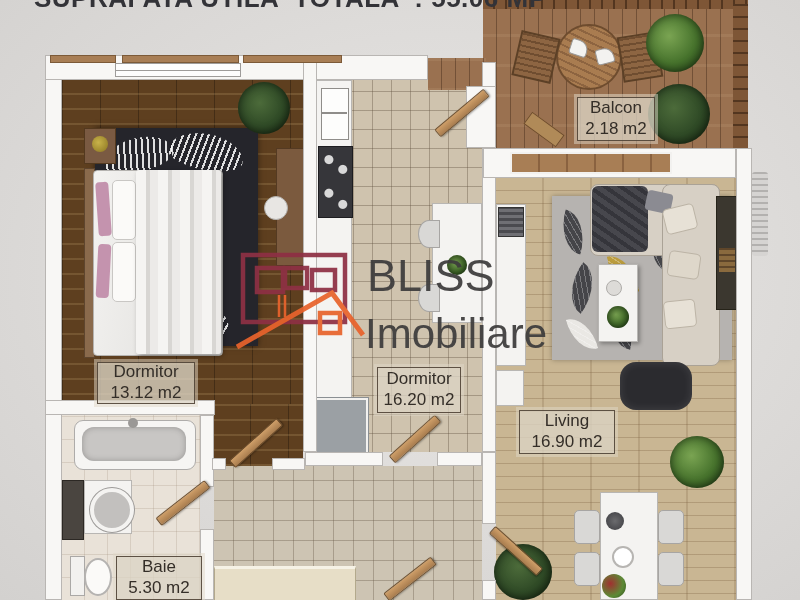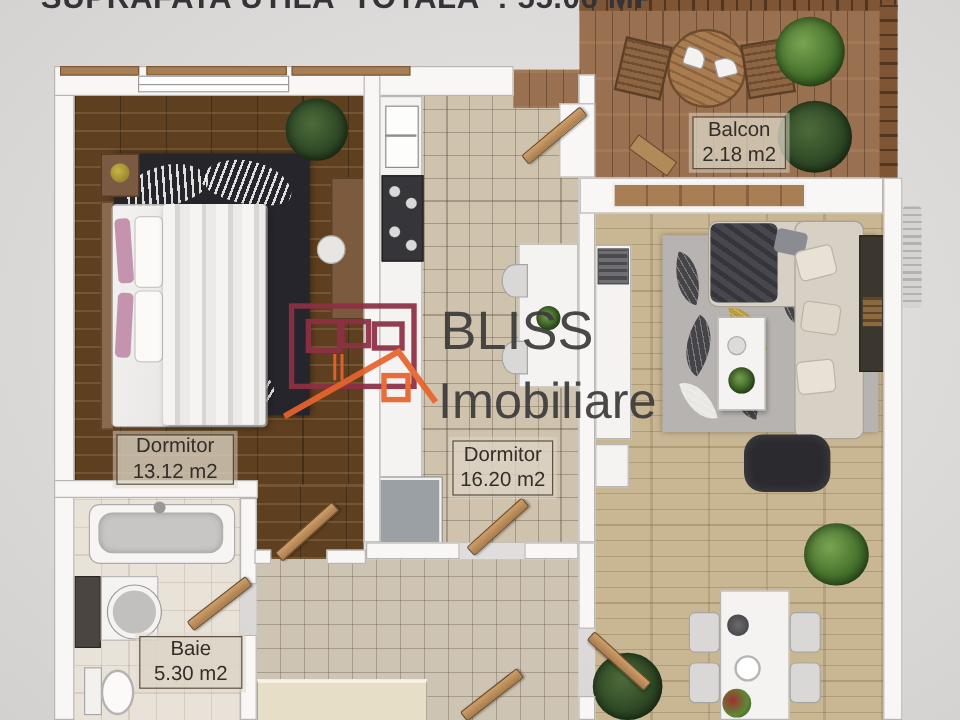--- a/index.html
+++ b/index.html
@@ -203,21 +203,25 @@
     <div>13.12 m2</div>
   </div>
   <div class="room-label" style="left:377px;top:367px;width:84px;height:46px;">
     <div>Dormitor</div>
     <div>16.20 m2</div>
   </div>
   <div class="room-label" style="left:577px;top:97px;width:78px;height:44px;">
     <div>Balcon</div>
     <div>2.18 m2</div>
   </div>
-  <div class="room-label" style="left:116px;top:530px;width:86px;height:44px;">
+  <div class="room-label" style="left:519px;top:410px;width:96px;height:44px;">
+    <div>Living</div>
+    <div>16.90 m2</div>
+  </div>
+  <div class="room-label" style="left:116px;top:556px;width:86px;height:44px;">
     <div>Baie</div>
     <div>5.30 m2</div>
   </div>
 
   <svg class="wm" viewBox="0 0 360 122" xmlns="http://www.w3.org/2000/svg">
     <g fill="none" stroke="#8e3044" stroke-width="4.5">
       <rect x="21" y="15" width="102" height="67"></rect>
       <rect x="35" y="28" width="26" height="24"></rect>
       <rect x="63" y="28" width="22" height="20"></rect>
       <rect x="90" y="30" width="23" height="20"></rect>

